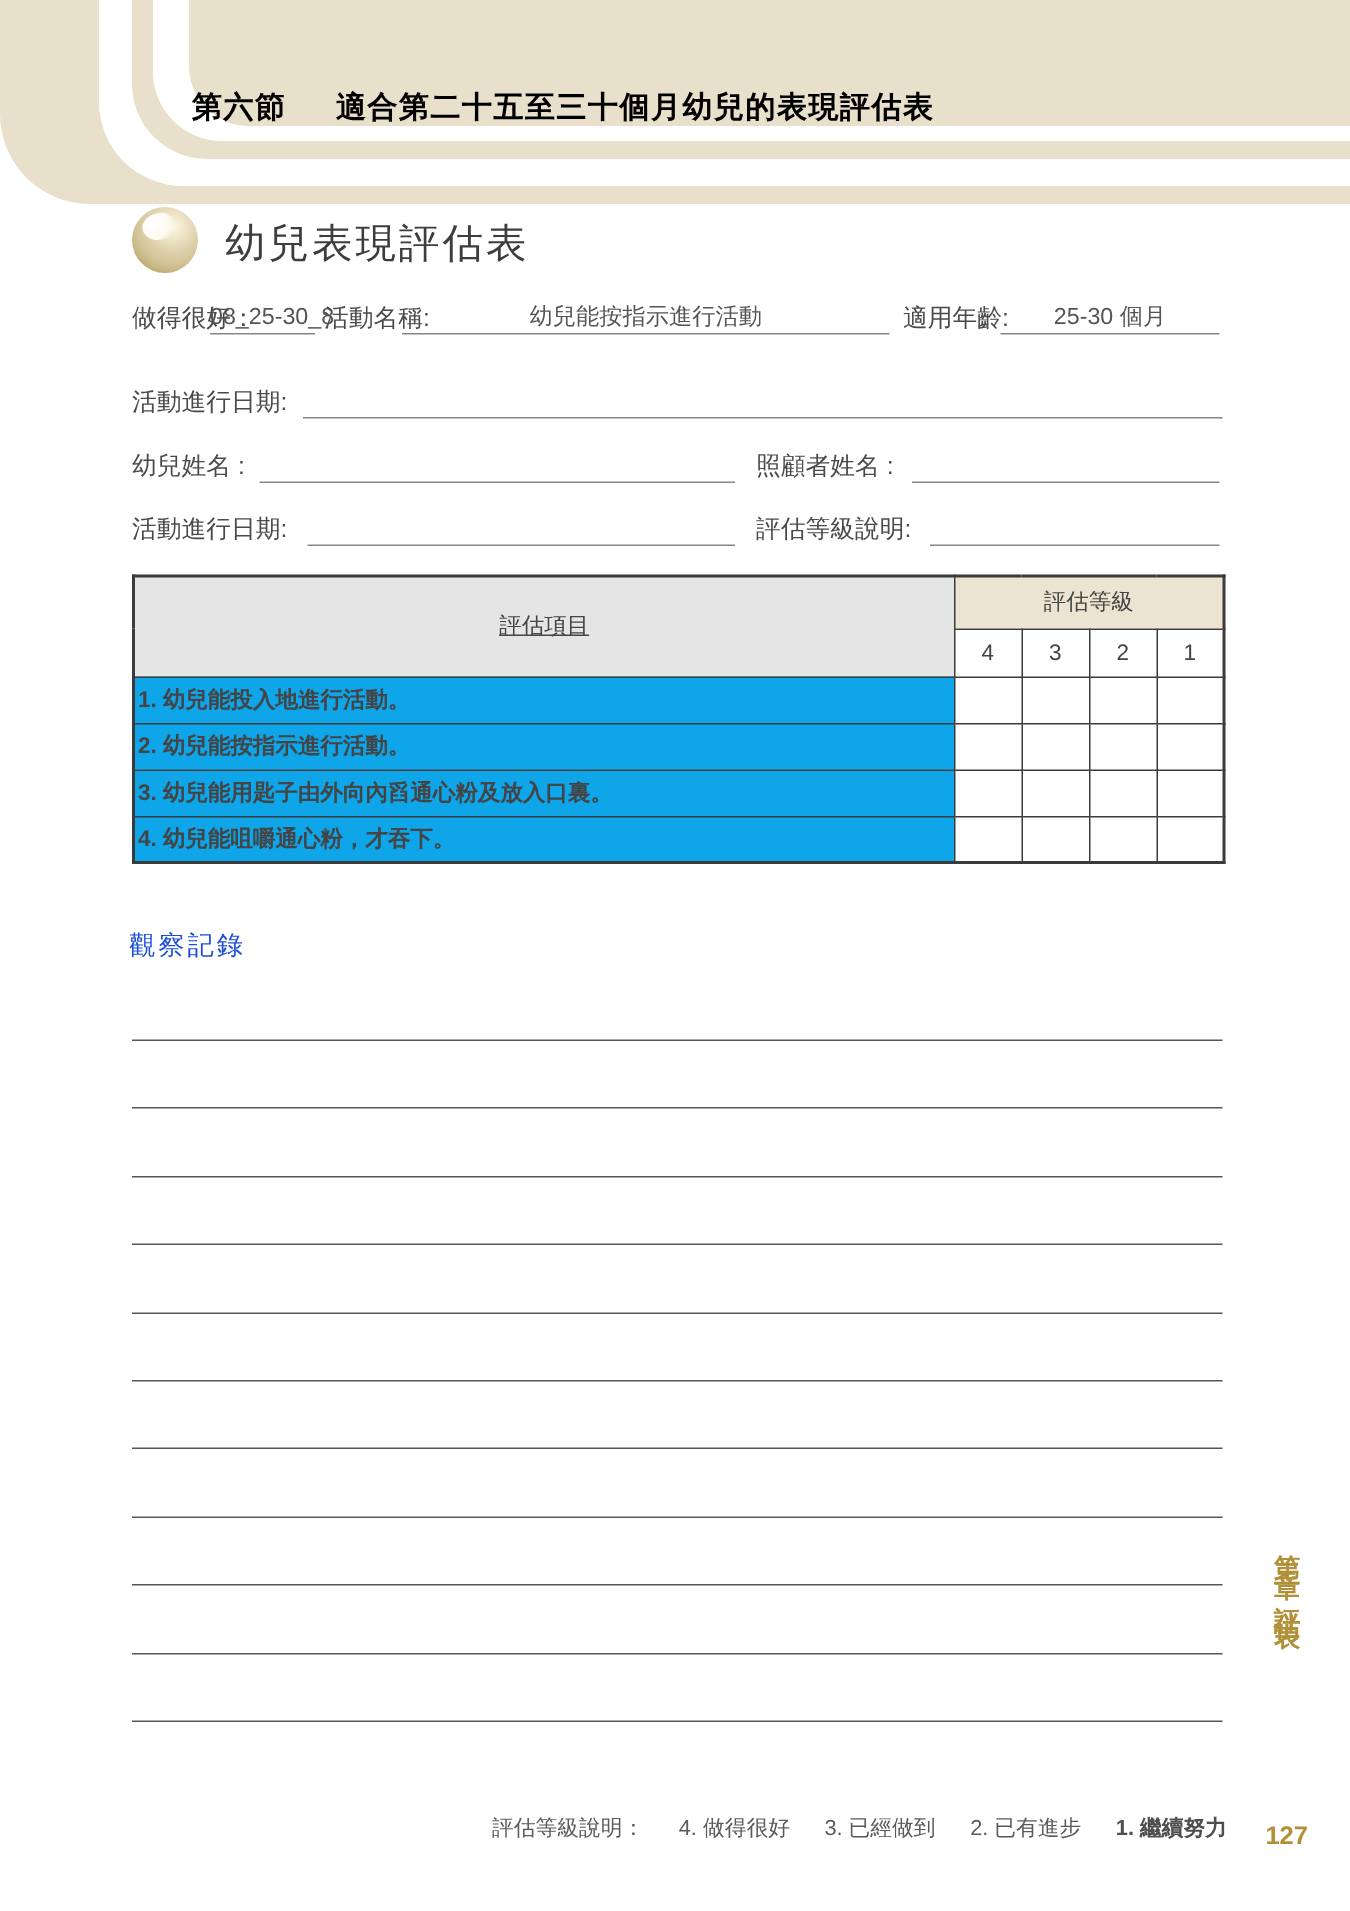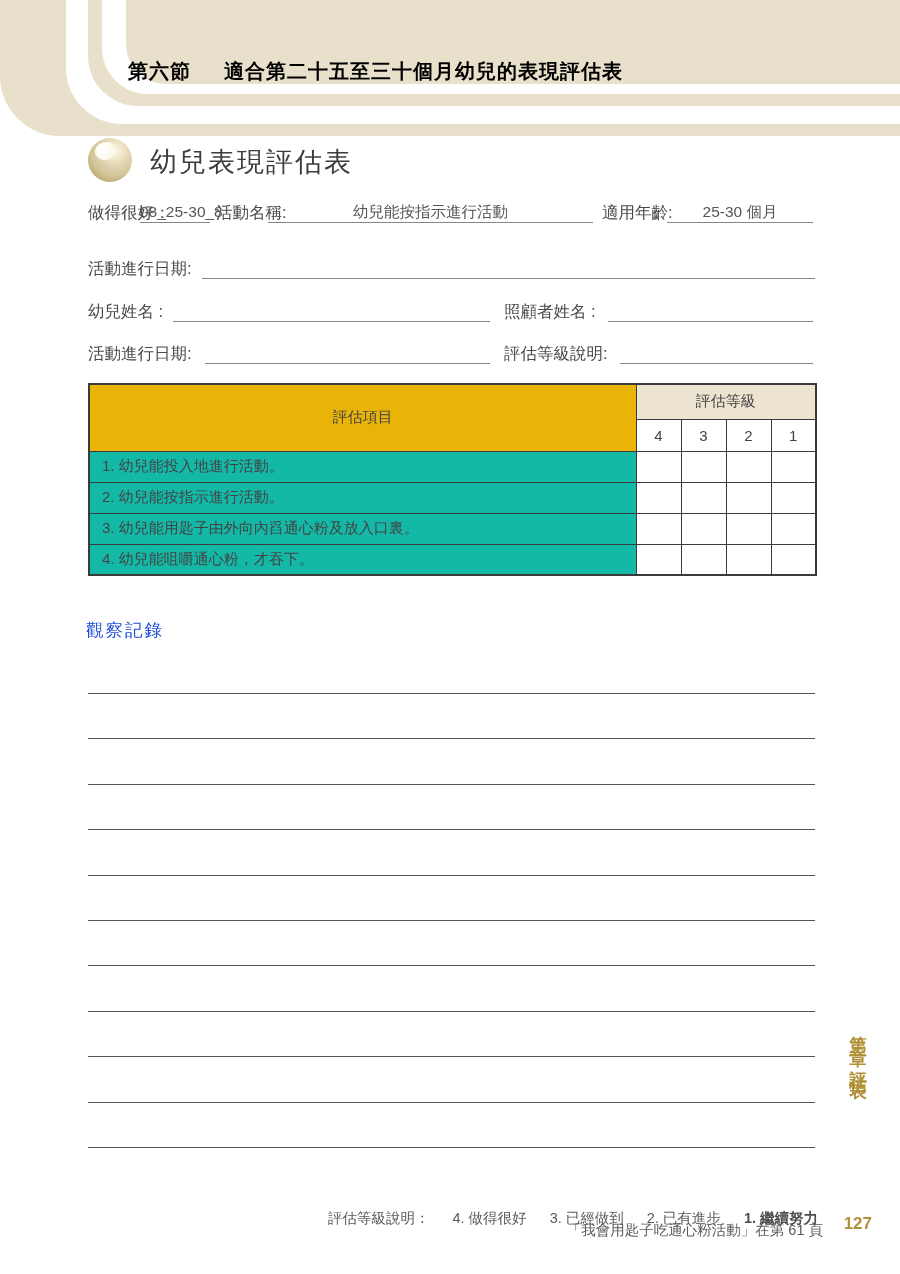--- a/index.html
+++ b/index.html
@@ -31,24 +31,24 @@
 
   
   .flabel { position:absolute; font-size:16.5px; color:#4a4a4a; height:22px; line-height:22px; white-space:nowrap; }
   .field  { position:absolute; height:22px; line-height:22px; border-bottom:1.4px solid #868686;
             font-size:15.5px; color:#555555; text-align:center; white-space:nowrap; }
 
   
   table.atable { position:absolute; left:88px; top:383px; border-collapse:collapse; table-layout:fixed; }
   table.atable td { border:1px solid #3b3b3b; font-size:15px; color:#444444; }
   table.atable { border:2px solid #3b3b3b; }
-  td.item-h   { width:547px; background:#eab308; text-align:center; font-size:16px; }
+  td.item-h   { width:547px; background:#e5e5e5; text-align:center; font-size:16px;text-decoration:underline; }
   td.rating-h { background:#ece3d1; text-align:center; font-size:16px; height:35px;margin-top:28px; }
   td.level    { width:45px; height:32px; text-align:center; background:#ffffff; font-size:16px; color:#555555; }
-  td.item     { height:31px; padding-left:12px; background:#14b8a6; color:#3f3f3f; }
+  td.item     { height:31px; padding-left:2px; background:#0ea5e9; color:#3f3f3f;font-weight:bold; }
   td.rcell    { width:45px; height:31px; background:#ffffff; }
 
   
   .obs-label { position:absolute; left:86px; top:618px; font-size:17.5px; color:#1d4ed8; letter-spacing:2px; }
   .obs-wrap  { position:absolute; left:88px; top:0; width:727px; height:1274px; }
   .obs-line  { position:absolute; left:0; width:727px; height:0; border-top:1.6px solid #565656; }
 
   
   .chapter-tab { position:absolute; right:30px; top:1022px; writing-mode:vertical-rl;
                  font-size:17.5px; color:#b19038; font-weight:600; letter-spacing:6px; }
@@ -158,16 +158,15 @@
       <div class="obs-line" style="top: 1147px;"></div>
     </div>
 
   <div class="chapter-tab">
     <span>第三章</span><span class="gap"></span><span>評估表</span>
   </div>
 
   <div class="legend">
     <span>評估等級說明：</span><span class="li">4. 做得很好</span><span class="li">3. 已經做到</span><span class="li">2. 已有進步</span><span class="li strong">1. 繼續努力</span>
   </div>
-  <div class="reference">「我會用匙子吃通心粉活動」在第 61 頁</div>
   <div class="page-num">127</div>
 
 </div>
 
 </body></html>

